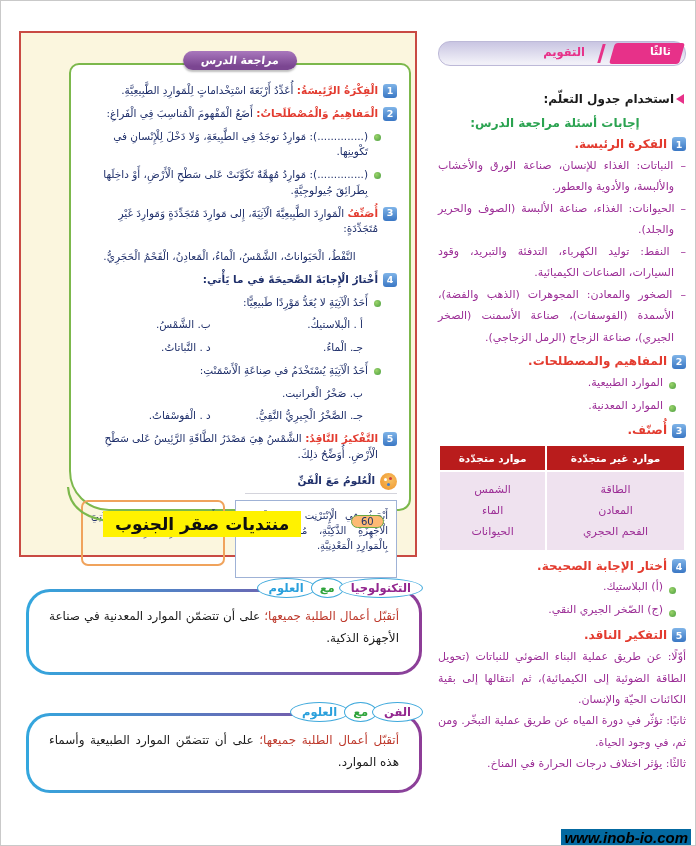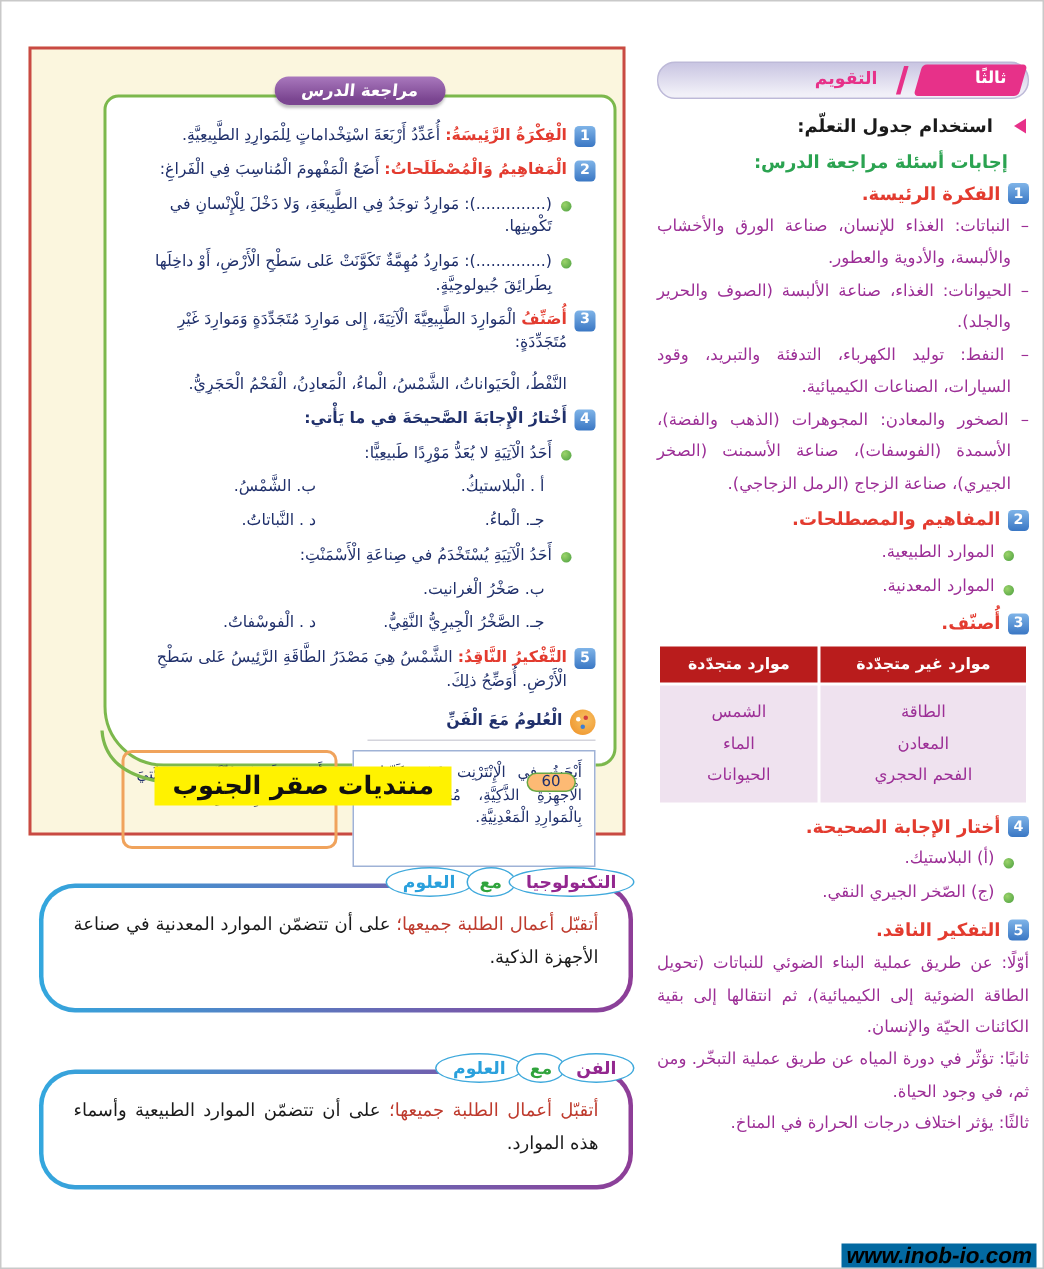--- a/index.html
+++ b/index.html
@@ -59,27 +59,27 @@
 
   
   .sidebar{position:absolute;left:437px;top:40px;width:248px;direction:rtl;}
   .sb-header{position:relative;height:23px;border-radius:12px;border:1px solid #BDB9D8;
     background:linear-gradient(180deg,#C9C5E2 0%,#F1F0F8 90%);}
   .sb-tab{position:absolute;right:3px;top:1px;bottom:1px;width:70px;background:#E73189;
     transform:skewX(-16deg);border-radius:3px;}
   .sb-tab-label{position:absolute;right:14px;top:3px;color:#fff;font-weight:bold;font-size:11px;}
   .sb-slash{position:absolute;right:82px;top:2px;bottom:2px;width:3px;background:#E73189;transform:skewX(-16deg);}
   .sb-title{position:absolute;right:100px;top:3px;color:#E73189;font-weight:bold;font-size:11.5px;}
-  .use-row{display:flex;align-items:center;gap:14px;margin:11px 2px 7px 0;}
+  .use-row{display:flex;align-items:center;gap:2px;margin:26px 2px 7px 0;}
   .pink-arrow{width:0;height:0;border-top:5px solid transparent;border-bottom:5px solid transparent;
     border-right:8px solid #E73189;}
   .use-label{color:#1a1a1a;font-weight:bold;font-size:12px;}
   .sb-text{color:#9C2E96;font-size:11px;line-height:1.95;text-align:justify;}
   .sb-bullet-row{display:flex;align-items:flex-start;gap:6px;margin-bottom:2px;}
-  .green-heading{color:#2BA351;font-weight:bold;font-size:12px;margin:10px 14px 6px 0;}
+  .green-heading{color:#2BA351;font-weight:bold;font-size:12px;margin:10px 14px 6px 0;text-align:center;}
   .ans-head{display:flex;align-items:center;gap:5px;margin:6px 0 4px 0;}
   .ans-title{color:#E33B2F;font-weight:bold;font-size:12px;}
   .dash-item{color:#9C2E96;font-size:11px;line-height:1.95;text-align:justify;
     padding-right:12px;text-indent:-12px;}
   .sb-li{display:flex;align-items:center;gap:6px;margin:2px 10px 2px 0;
     color:#9C2E96;font-size:11px;line-height:1.9;}
   table.cls{width:100%;border-spacing:2px;margin:6px 0 4px 0;}
   table.cls th{background:#b91c1c;color:#fff;font-size:10.5px;font-weight:bold;padding:6px 2px;}
   table.cls td{background:#EFE2EF;color:#9C2E96;font-size:11px;text-align:center;
     padding:8px 2px;vertical-align:top;}
@@ -143,21 +143,21 @@
           <span>(..............): مَوارِدُ مُهِمَّةٌ تَكَوَّنَتْ عَلى سَطْحِ الْأَرْضِ، أَوْ داخِلَها بِطَرائِقَ جُيولوجِيَّةٍ.</span>
         </div>
 
         <div class="qrow" style="margin-bottom:2px;">
           <span class="qnum">3</span>
           <span class="qtext">
             <span class="red-label">أُصَنِّفُ</span>
             <span>الْمَوارِدَ الطَّبِيعِيَّةَ الْآتِيَةَ، إِلى مَوارِدَ مُتَجَدِّدَةٍ وَمَوارِدَ غَيْرِ مُتَجَدِّدَةٍ:</span>
           </span>
         </div>
-        <div style="margin:12px 19px 7px 0;">النَّفْطُ، الْحَيَواناتُ، الشَّمْسُ، الْماءُ، الْمَعادِنُ، الْفَحْمُ الْحَجَرِيُّ.</div>
+        <div style="margin:12px 19px 7px 0;text-align:center;">النَّفْطُ، الْحَيَواناتُ، الشَّمْسُ، الْماءُ، الْمَعادِنُ، الْفَحْمُ الْحَجَرِيُّ.</div>
 
         <div class="qrow">
           <span class="qnum">4</span>
           <span class="qtext navy-bold">أَخْتارُ الْإِجابَةَ الصَّحيحَةَ في ما يَأْتي:</span>
         </div>
 
         <div class="sub">
           <span class="gdot"></span>
           <span>أَحَدُ الْآتِيَةِ لا يُعَدُّ مَوْرِدًا طَبيعِيًّا:</span>
         </div>

